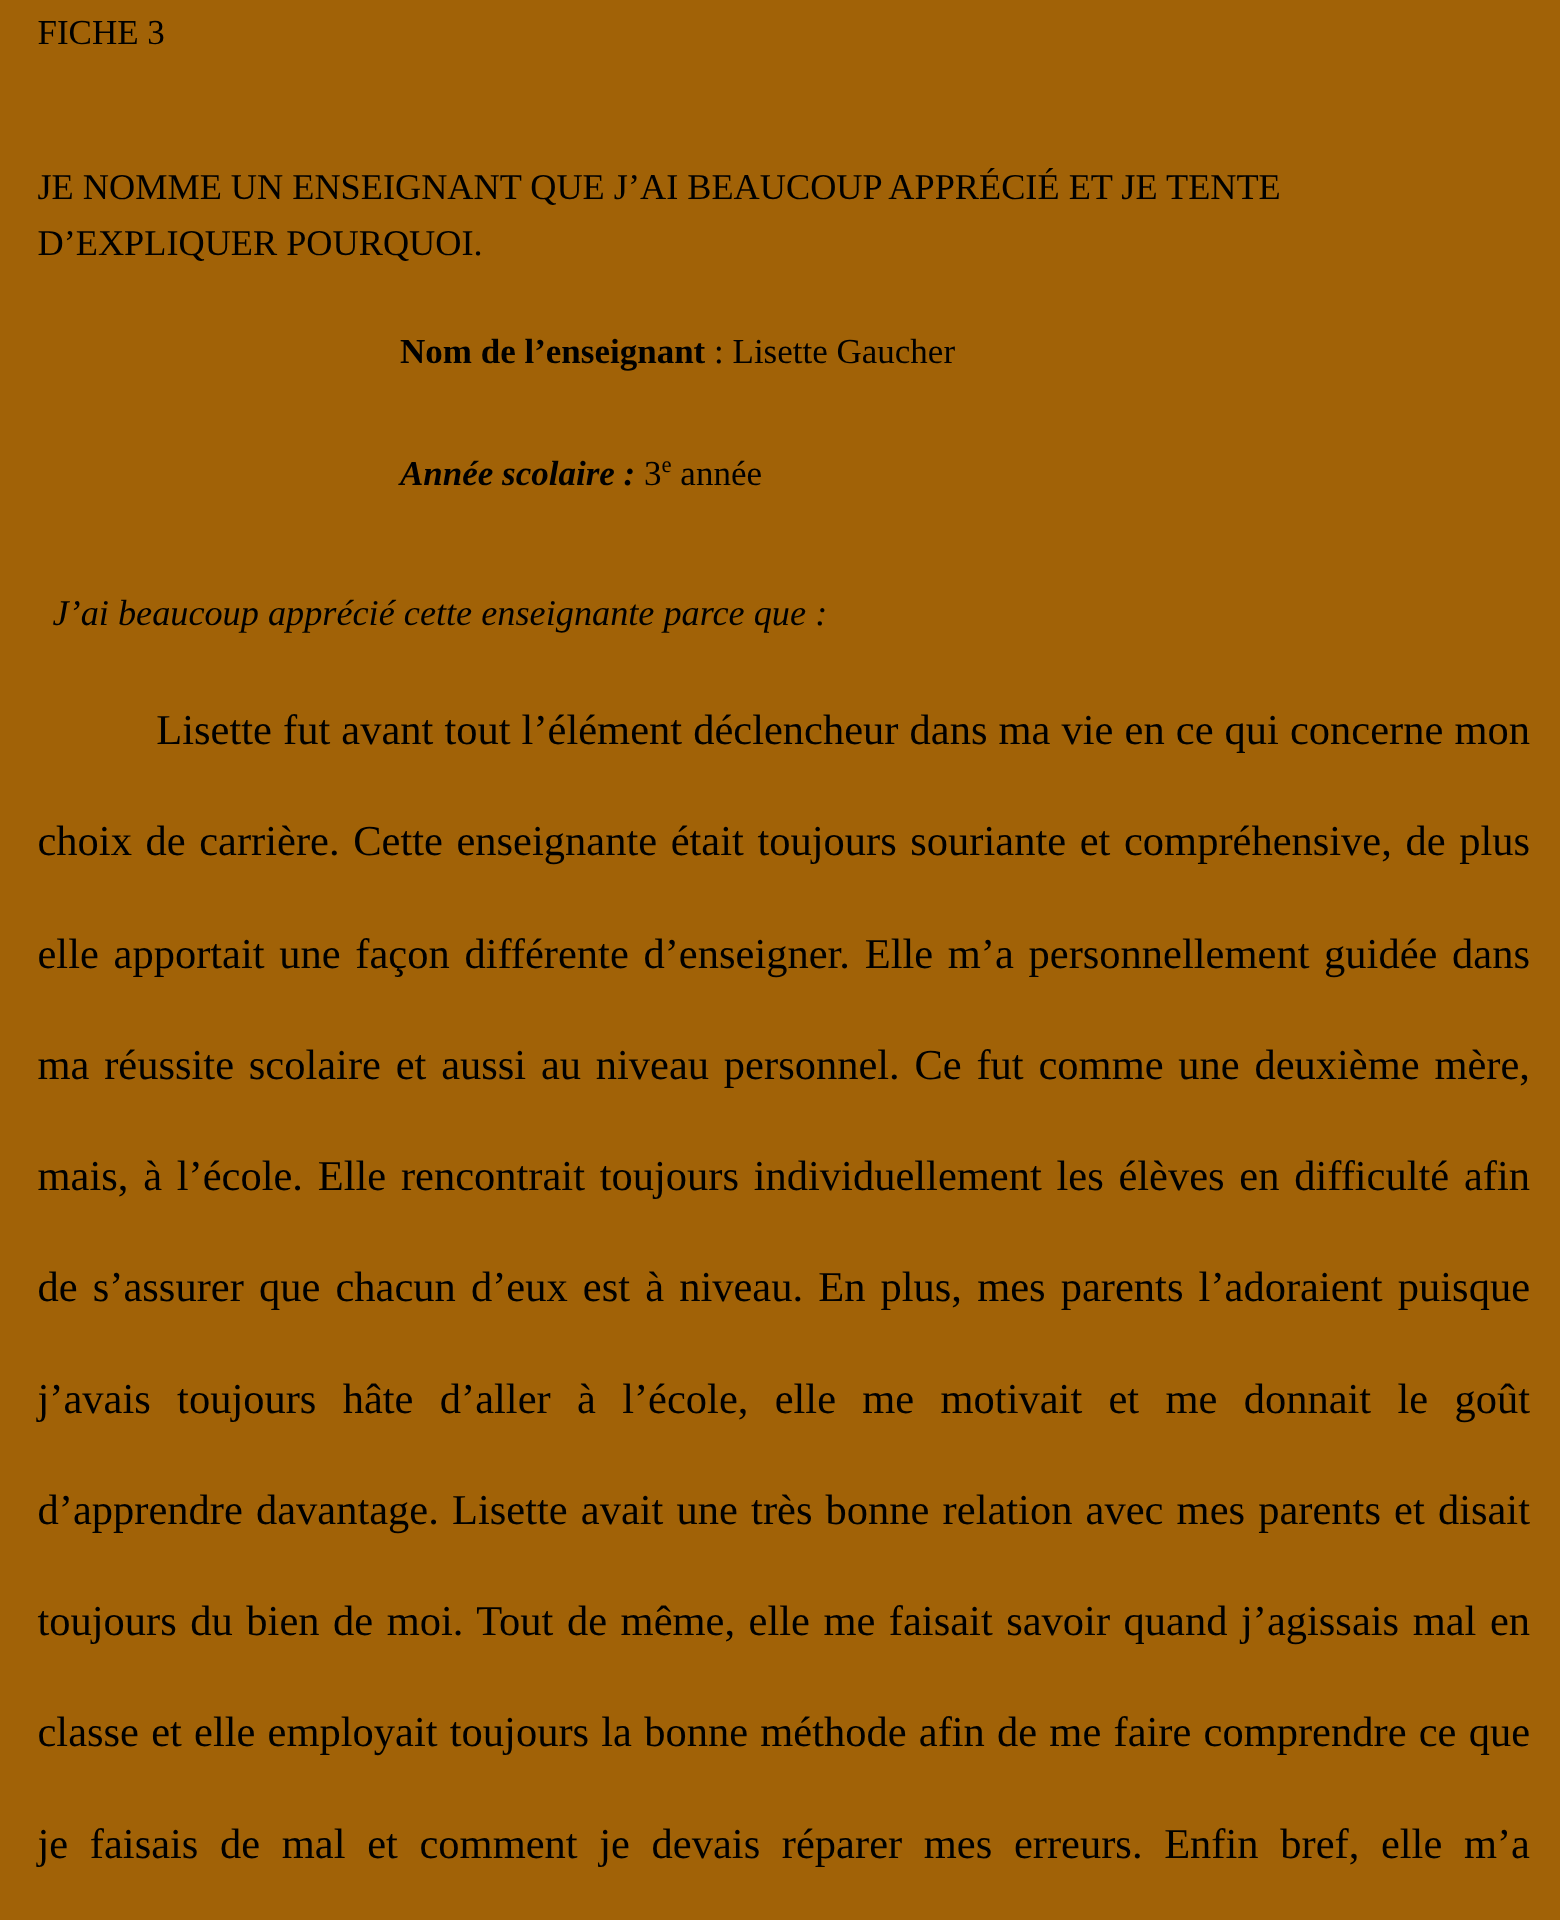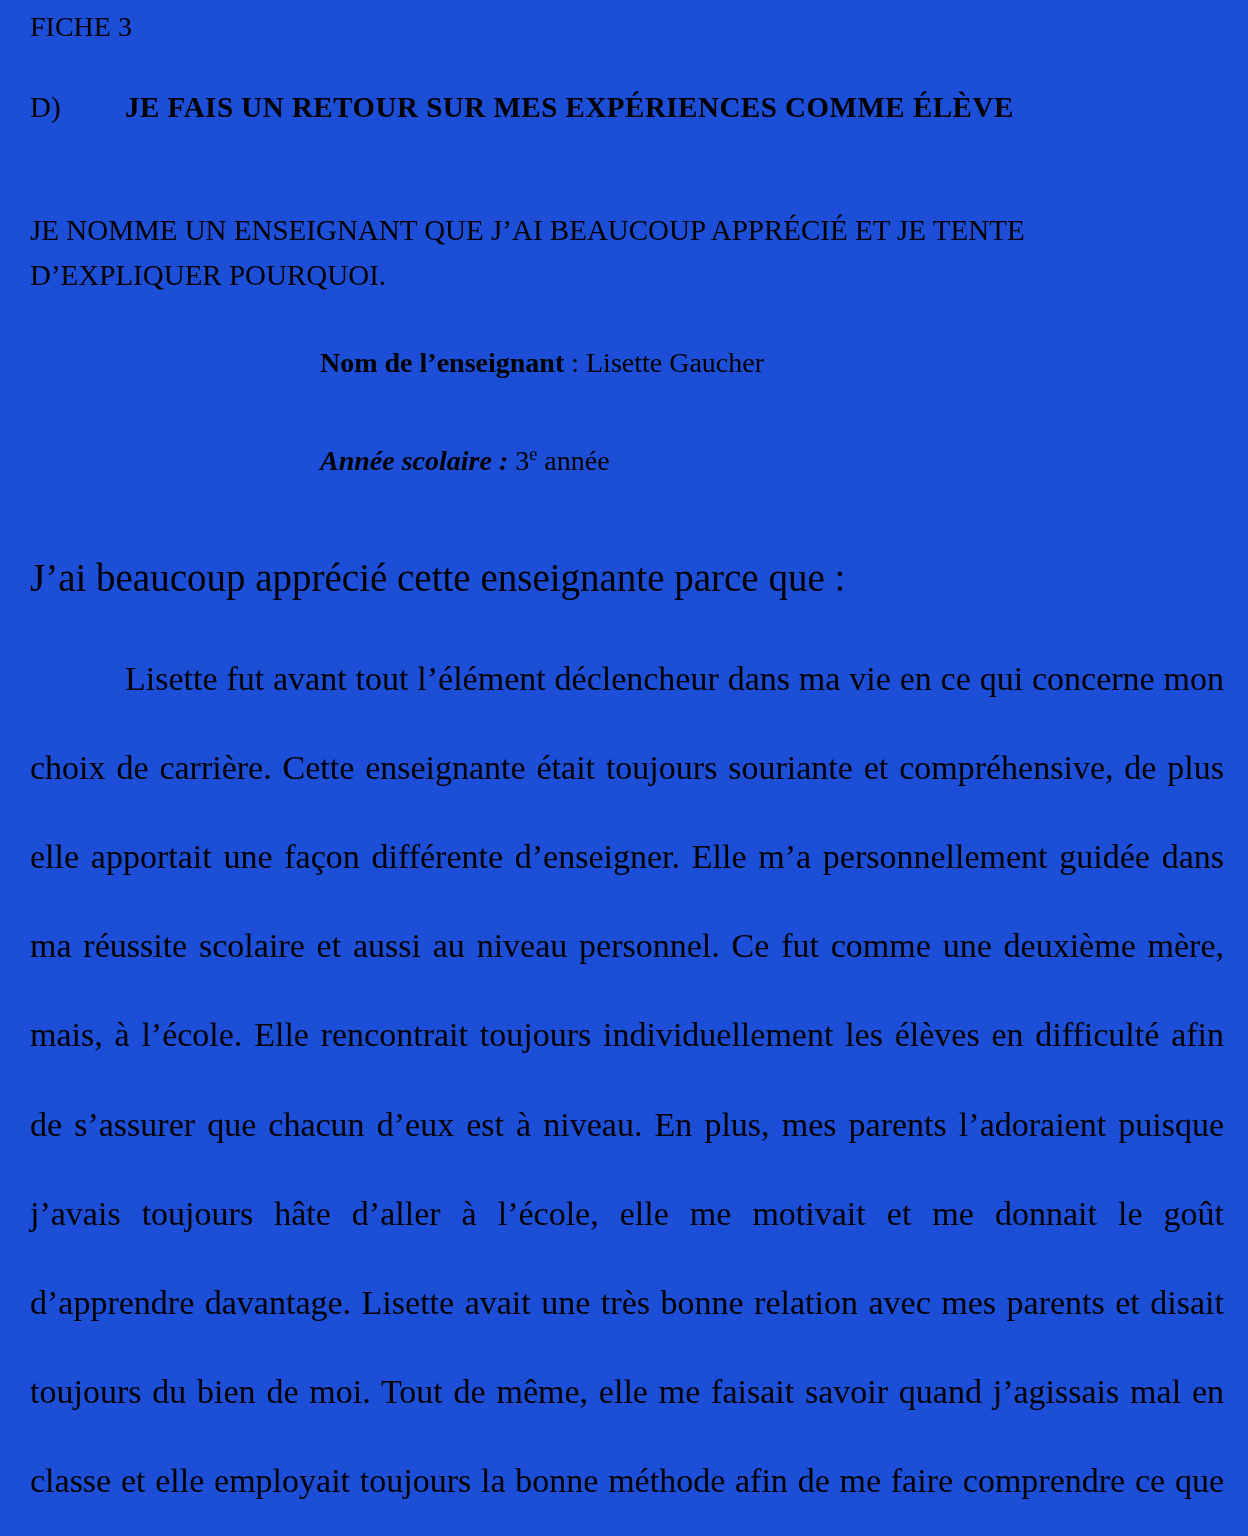--- a/index.html
+++ b/index.html
@@ -5,21 +5,21 @@
   html, body {
     margin: 0;
     padding: 0;
     background: #ffffff;
   }
   .page {
     position: relative;
     width: 1248px;
     height: 1536px;
     box-sizing: border-box;
-    background: #1d4ed8;
+    background: #a16207;
     color: #000000;
     font-family: "Liberation Serif", "DejaVu Serif", serif;
     padding: 10px 24px 20px 30px;
     overflow: hidden;
   }
   .fiche {
     font-size: 28px;
     line-height: 1.2;
   }
   .section-heading {
@@ -61,43 +61,41 @@
   }
   .label-bold-italic {
     font-weight: bold;
     font-style: italic;
   }
   .field sup {
     font-size: 0.65em;
     line-height: 0;
   }
   .prompt {
-    margin: 76px 0 0 0;
-    font-size: 39px;
+    margin: 76px 0 0 12px;
+    font-style: italic;
+    font-size: 29px;
     line-height: 1.3;
   }
   .body-text {
     margin: 30px 0 0 0;
     font-size: 34px;
     line-height: 2.62;
     text-align: justify;
     text-indent: 95px;
     max-width: 1196px;
   }
 </style>
 </head>
 <body>
 
 <div class="page">
 
   <div class="fiche">FICHE 3</div>
 
-  <div class="section-heading">
-    <span class="section-letter">D)</span><span class="section-title">JE FAIS UN RETOUR SUR MES EXPÉRIENCES COMME ÉLÈVE</span>
-  </div>
 
   <p class="intro">JE NOMME UN ENSEIGNANT QUE J’AI BEAUCOUP APPRÉCIÉ ET JE TENTE D’EXPLIQUER POURQUOI.</p>
 
   <div class="field field-teacher">
     <span class="label-bold">Nom de l’enseignant</span><span> : </span><span>Lisette Gaucher</span>
   </div>
 
   <div class="field field-year">
     <span class="label-bold-italic">Année scolaire : </span><span>3</span><sup>e</sup><span> année</span>
   </div>

